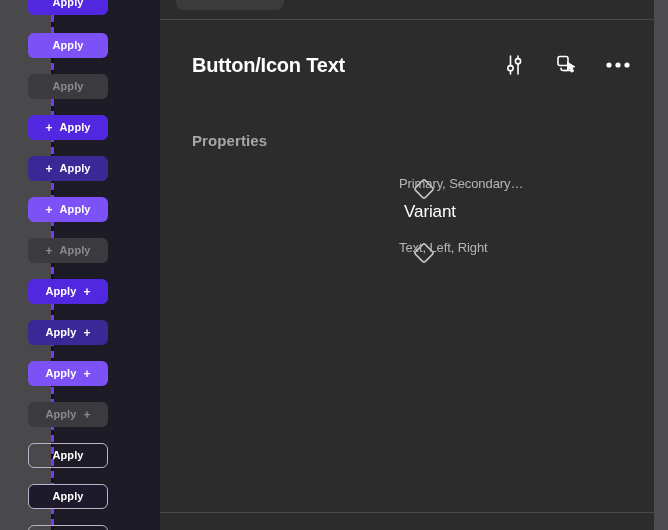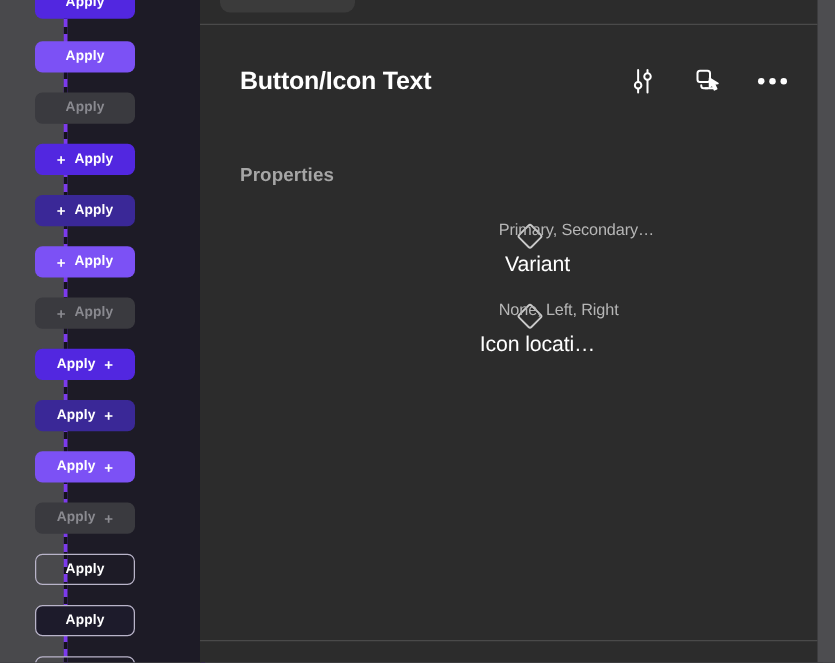--- a/index.html
+++ b/index.html
@@ -341,20 +341,19 @@
           </span>
           <span class="prop-name">Variant</span>
           <span class="prop-value">Primary, Secondary…</span>
         </div>
         <div class="prop-row">
           <span class="prop-icon">
             <svg width="22" height="22" viewBox="0 0 22 22" fill="none" stroke="#c9c9c9" stroke-width="1.5" stroke-linejoin="round">
               <rect x="4.1" y="4.1" width="13.8" height="13.8" rx="1.6" transform="rotate(45 11 11)"></rect>
             </svg>
           </span>
-          <span class="prop-name">Icon locati…</span>
-          <span class="prop-value">None, Left, Right</span>
+          <span class="prop-value">Text, Left, Right</span>
         </div>
       </div>
   </div>
 
   <div class="panel-edge"></div>
 </div>
 
 </body></html>

